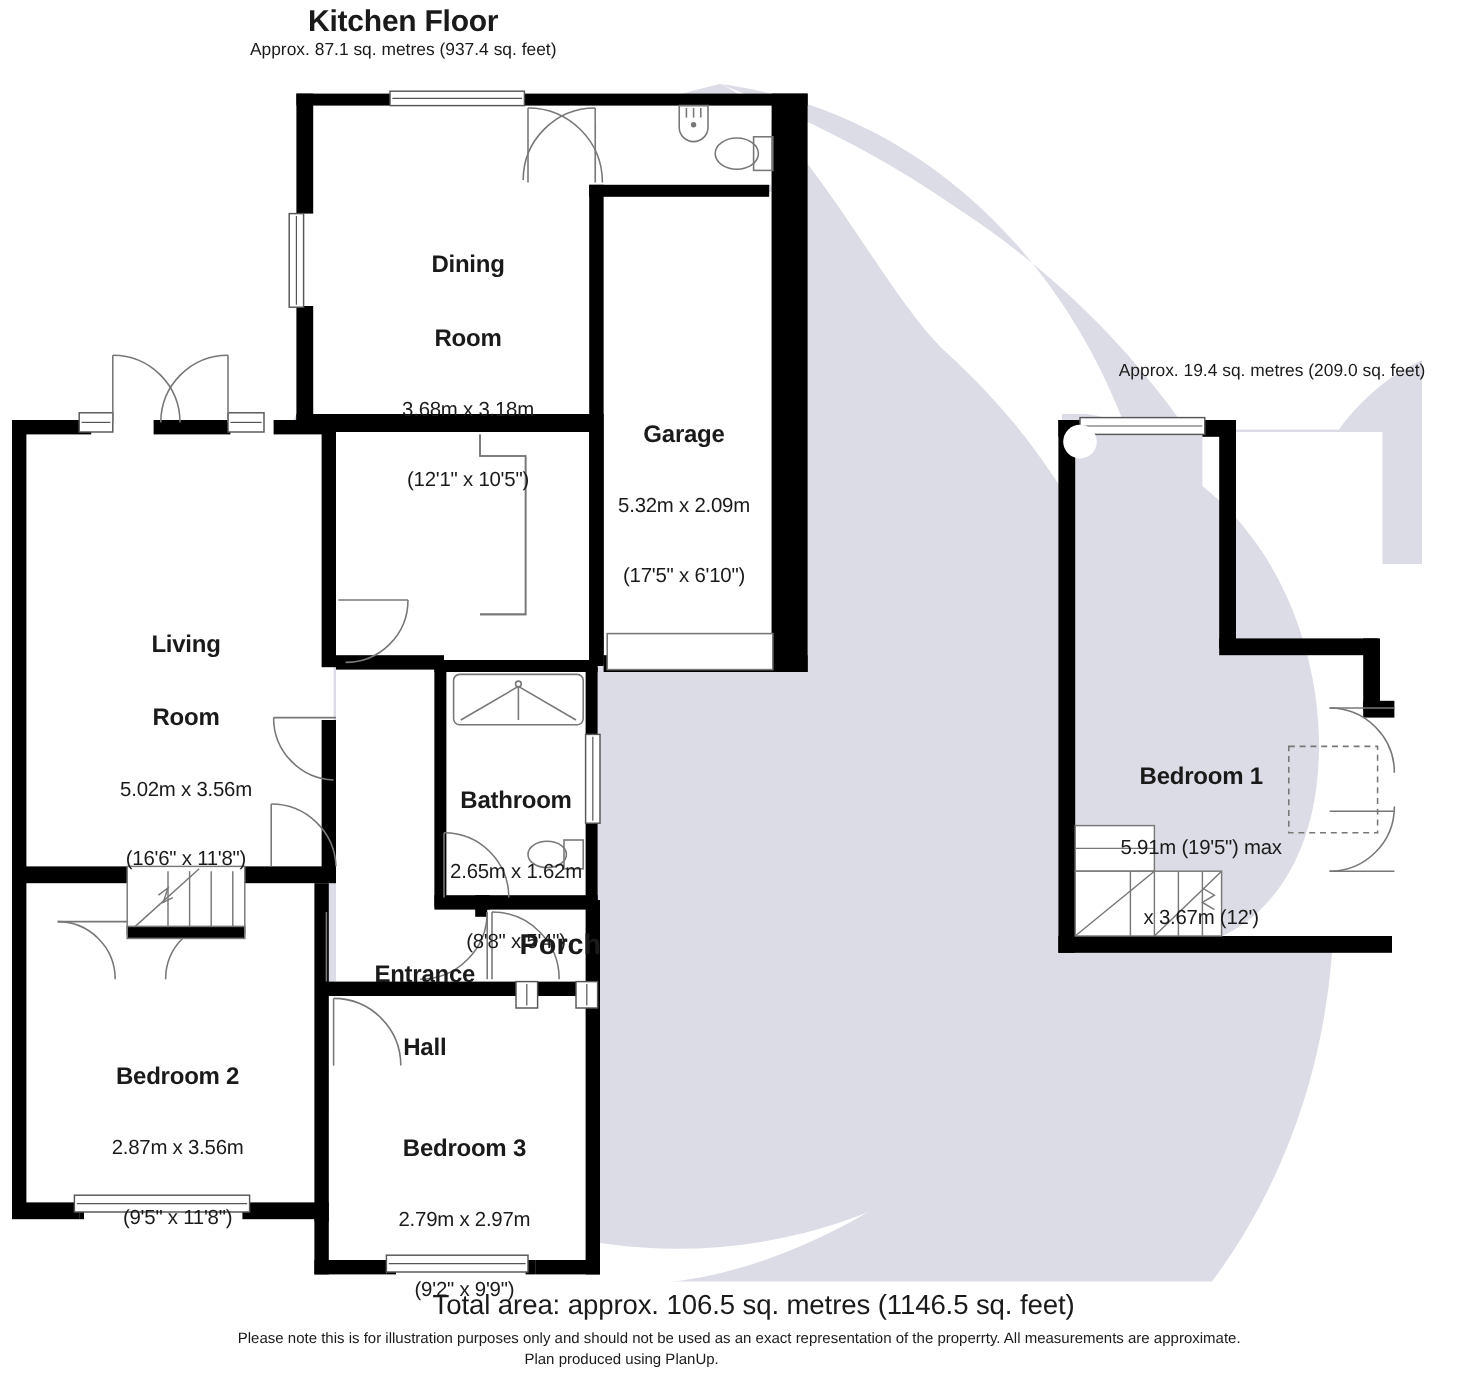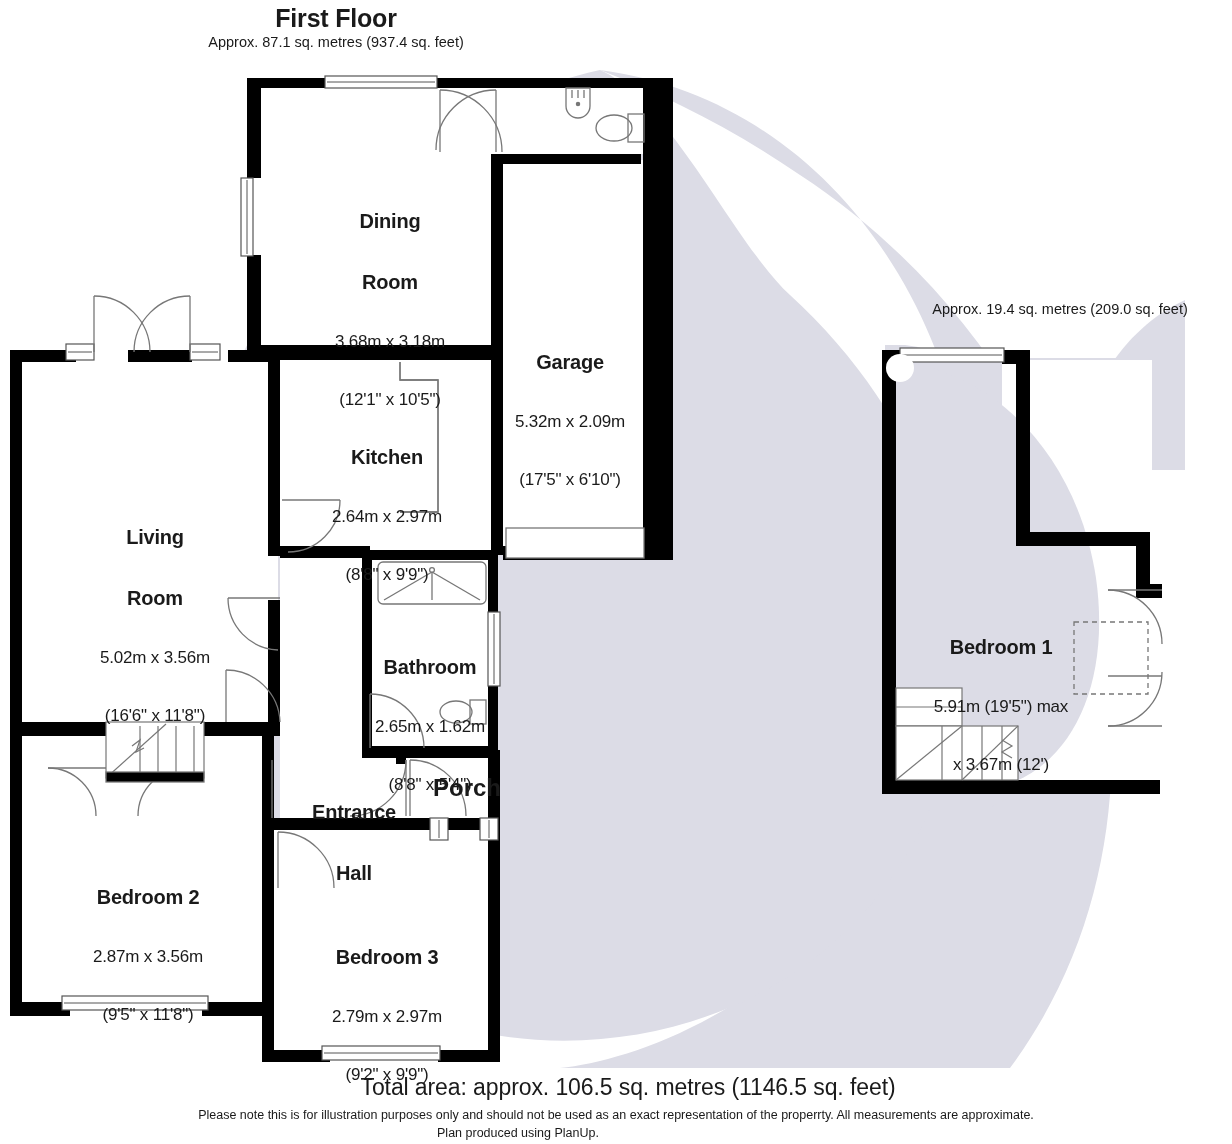--- a/index.html
+++ b/index.html
@@ -353,43 +353,38 @@
         <line x1="896" y1="780" x2="962" y2="726"></line>
         <line x1="1018" y1="726" x2="962" y2="780"></line>
         <path d="M 1002 740 L 1012 746 L 1002 752 L 1012 758"></path>
       </g>
 
       <path d="M 896 364 A 22 22 0 0 0 918 386" stroke="#ffffff" stroke-width="0"></path>
     </g>
     <circle cx="900" cy="368" r="14" fill="#ffffff"></circle>
   </svg>
 
-  <div class="txt floor-title" style="left:186px; top:4px; width:300px;">First Floor</div>
+  <div class="txt floor-title" style="left:186px; top:4px; width:300px;">Kitchen Floor</div>
   <div class="txt floor-sub" style="left:156px; top:34px; width:360px;">Approx. 87.1 sq. metres (937.4 sq. feet)</div>
 
   <div class="txt floor-sub" style="left:880px; top:301px; width:360px;">Approx. 19.4 sq. metres (209.0 sq. feet)</div>
 
   <div class="txt" style="left:300px; top:172px; width:180px;">
     <div class="room-name">Dining</div>
     <div class="room-name">Room</div>
     <div class="room-dims">3.68m x 3.18m</div>
     <div class="room-dims">(12'1" x 10'5")</div>
   </div>
 
   <div class="txt" style="left:487px; top:313px; width:166px;">
     <div class="room-name">Garage</div>
     <div class="room-dims">5.32m x 2.09m</div>
     <div class="room-dims">(17'5" x 6'10")</div>
   </div>
 
-  <div class="txt" style="left:302px; top:408px; width:170px;">
-    <div class="room-name">Kitchen</div>
-    <div class="room-dims">2.64m x 2.97m</div>
-    <div class="room-dims">(8'8" x 9'9")</div>
-  </div>
 
   <div class="txt" style="left:65px; top:488px; width:180px;">
     <div class="room-name">Living</div>
     <div class="room-name">Room</div>
     <div class="room-dims">5.02m x 3.56m</div>
     <div class="room-dims">(16'6" x 11'8")</div>
   </div>
 
   <div class="txt" style="left:345px; top:618px; width:170px;">
     <div class="room-name">Bathroom</div>

